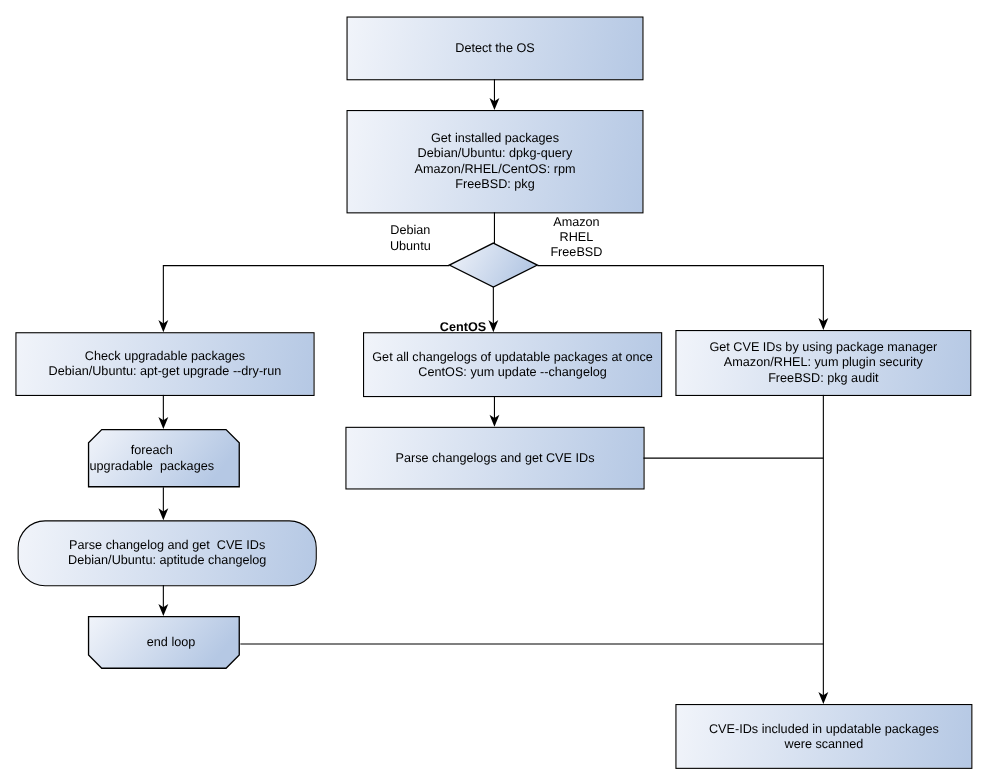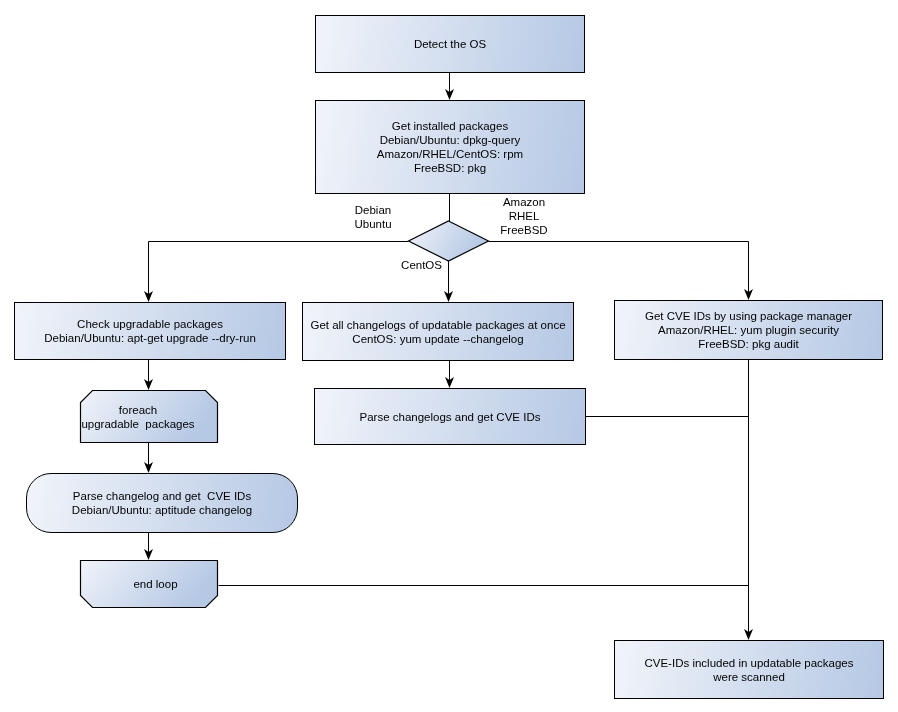--- a/index.html
+++ b/index.html
@@ -36,30 +36,30 @@
     text-align:center;background:transparent;border:none;
   }
   .edge-label{
     position:absolute;font-size:11.5px;line-height:14px;white-space:pre;
     color:var(--text);text-align:center;
   }
   
   #n-detect{left:315px;top:15px;width:268px;height:56px;}
   #n-installed{left:315px;top:100px;width:268px;height:92px;}
   #n-check{left:14px;top:302px;width:270px;height:56px;}
-  #n-allchangelogs{left:302px;top:302px;width:270px;height:57px;}
+  #n-allchangelogs{left:330px;top:302px;width:270px;height:57px;}
   #n-cvepkg{left:614px;top:300px;width:267px;height:58px;align-items:center;}
-  #n-parselog{left:26px;top:473px;width:270px;height:58px;border-radius:25px;}
+  #n-parselog{left:16px;top:473px;width:270px;height:58px;border-radius:25px;}
   #n-parselogs{left:314px;top:388px;width:270px;height:55px;}
   #n-scanned{left:614px;top:640px;width:268px;height:57px;}
   #t-foreach{left:80px;top:390px;width:116px;height:53px;}
   #t-endloop{left:80px;top:560px;width:151px;height:48px;}
   #l-debian{left:340px;top:203px;width:66px;}
   #l-amazon{left:489px;top:195px;width:70px;}
-  #l-centos{left:378px;top:258px;width:64px;text-align:right;}
+  #l-centos{left:378px;top:291px;width:64px;text-align:right;font-weight:bold;}
 </style>
 </head>
 <body>
 
 <div class="canvas">
 
   <svg class="wires" viewBox="0 0 898 712">
     <defs>
       <linearGradient id="boxgrad" x1="0" y1="0" x2="1" y2="0.3">
         <stop offset="0" class="grad-start"></stop>

